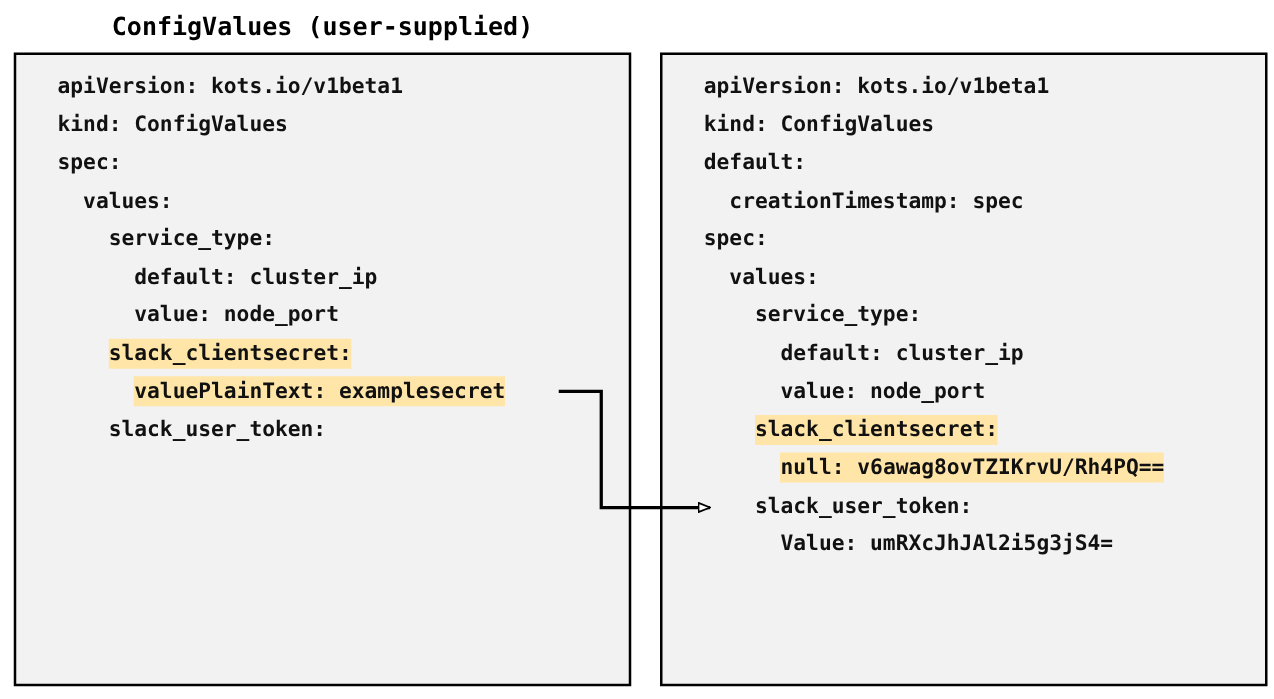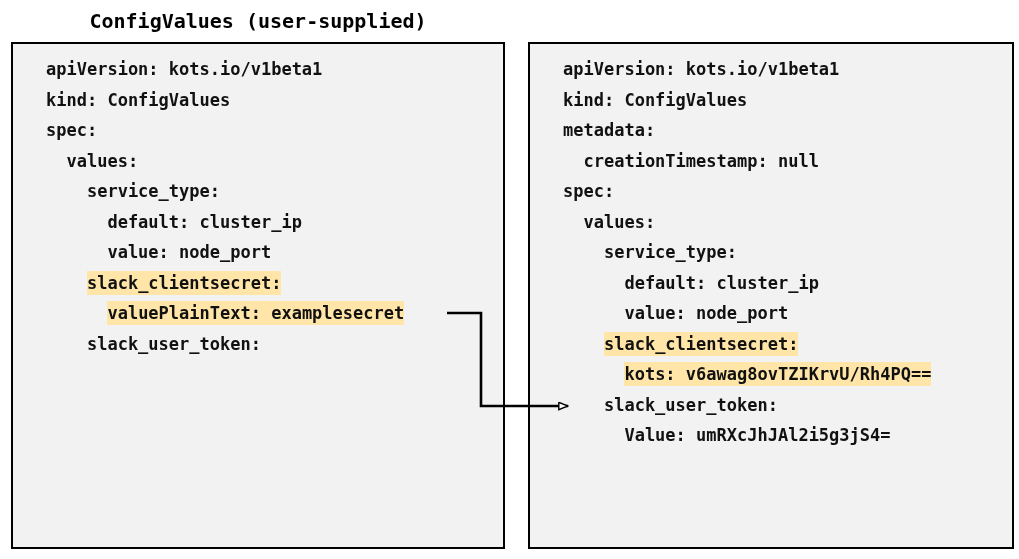--- a/index.html
+++ b/index.html
@@ -113,29 +113,29 @@
         <div class="code-line"><span class="seg">    slack_user_token:</span></div>
       </div>
   </div>
 </div>
 
 <div id="panel-right" class="panel">
   <div id="box-right" class="code-box">
     <div class="code-lines">
         <div class="code-line"><span class="seg">apiVersion: kots.io/v1beta1</span></div>
         <div class="code-line"><span class="seg">kind: ConfigValues</span></div>
-        <div class="code-line"><span class="seg">metadata:</span></div>
-        <div class="code-line"><span class="seg">  creationTimestamp: null</span></div>
+        <div class="code-line"><span class="seg">default:</span></div>
+        <div class="code-line"><span class="seg">  creationTimestamp: spec</span></div>
         <div class="code-line"><span class="seg">spec:</span></div>
         <div class="code-line"><span class="seg">  values:</span></div>
         <div class="code-line"><span class="seg">    service_type:</span></div>
         <div class="code-line"><span class="seg">      default: cluster_ip</span></div>
         <div class="code-line"><span class="seg">      value: node_port</span></div>
         <div class="code-line"><span class="seg">    </span><span class="seg hl">slack_clientsecret:</span></div>
-        <div class="code-line"><span class="seg">      </span><span class="seg hl">kots: v6awag8ovTZIKrvU/Rh4PQ==</span></div>
+        <div class="code-line"><span class="seg">      </span><span class="seg hl">null: v6awag8ovTZIKrvU/Rh4PQ==</span></div>
         <div class="code-line"><span class="seg">    slack_user_token:</span></div>
         <div class="code-line"><span class="seg">      Value: umRXcJhJAl2i5g3jS4=</span></div>
       </div>
   </div>
 </div>
 
 <svg id="connector" viewBox="0 0 1019 559">
   <defs>
     <marker id="arrowhead" markerWidth="11" markerHeight="9" refX="10" refY="4.5" orient="auto" markerUnits="userSpaceOnUse">
       <path d="M0.8,0.8 L10,4.5 L0.8,8.2 Z" fill="#ffffff" stroke="#000000" stroke-width="1.4" stroke-linejoin="miter"></path>

